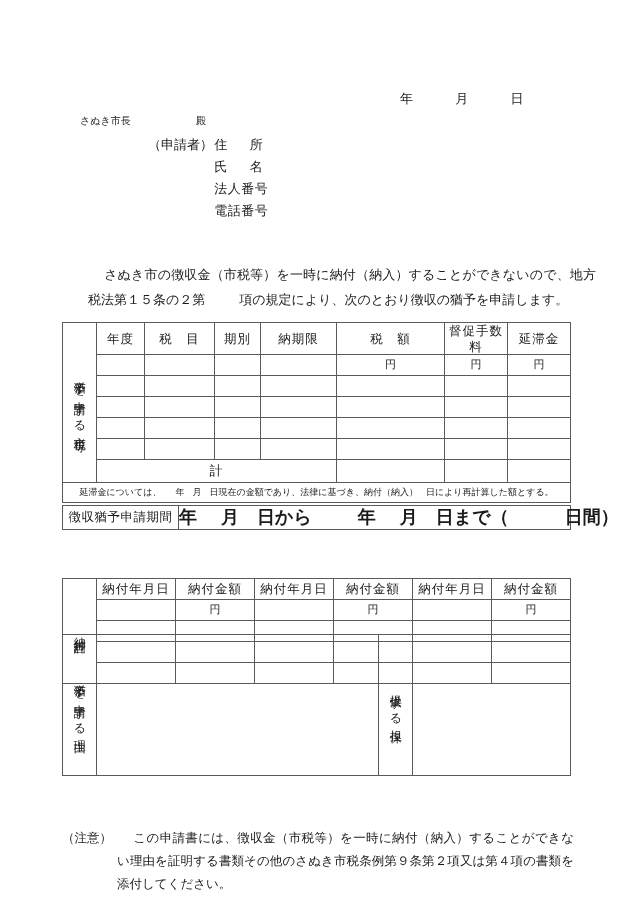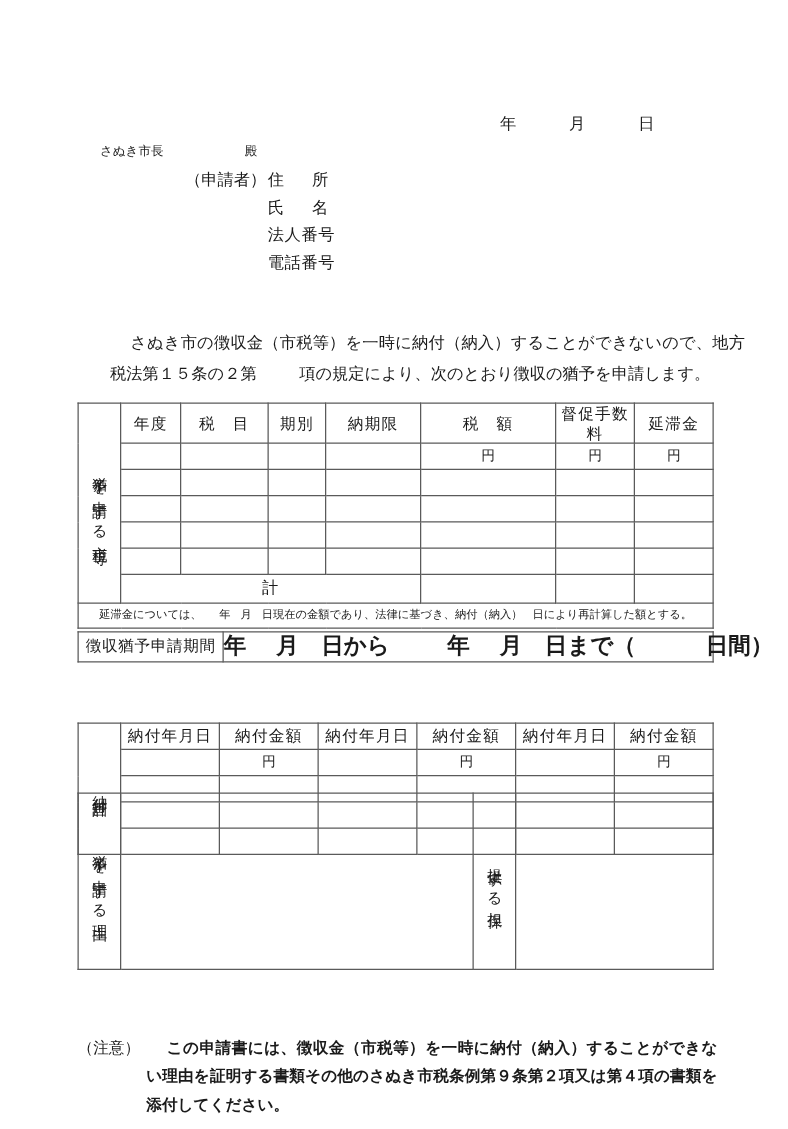--- a/index.html
+++ b/index.html
@@ -170,21 +170,20 @@
   }
   .closing-note .cn-label {
     position: absolute;
     left: 0;
     top: 0;
     white-space: nowrap;
   }
   .closing-note .cn-body {
     margin-left: 55px;
     text-align: justify;
-    font-weight: bold;
   }
   .closing-note .cn-body .lead { display: inline-block; width: 16px; }
 </style>
 </head>
 <body>
 
 <div class="page">
 
 
   <div class="date-line">

